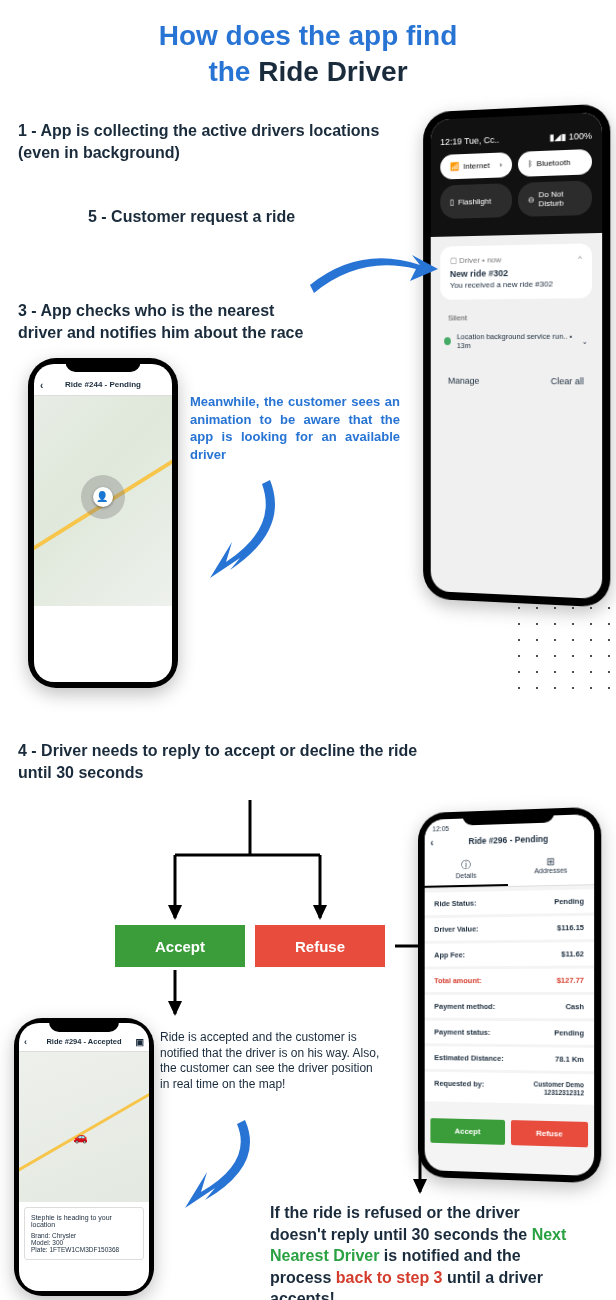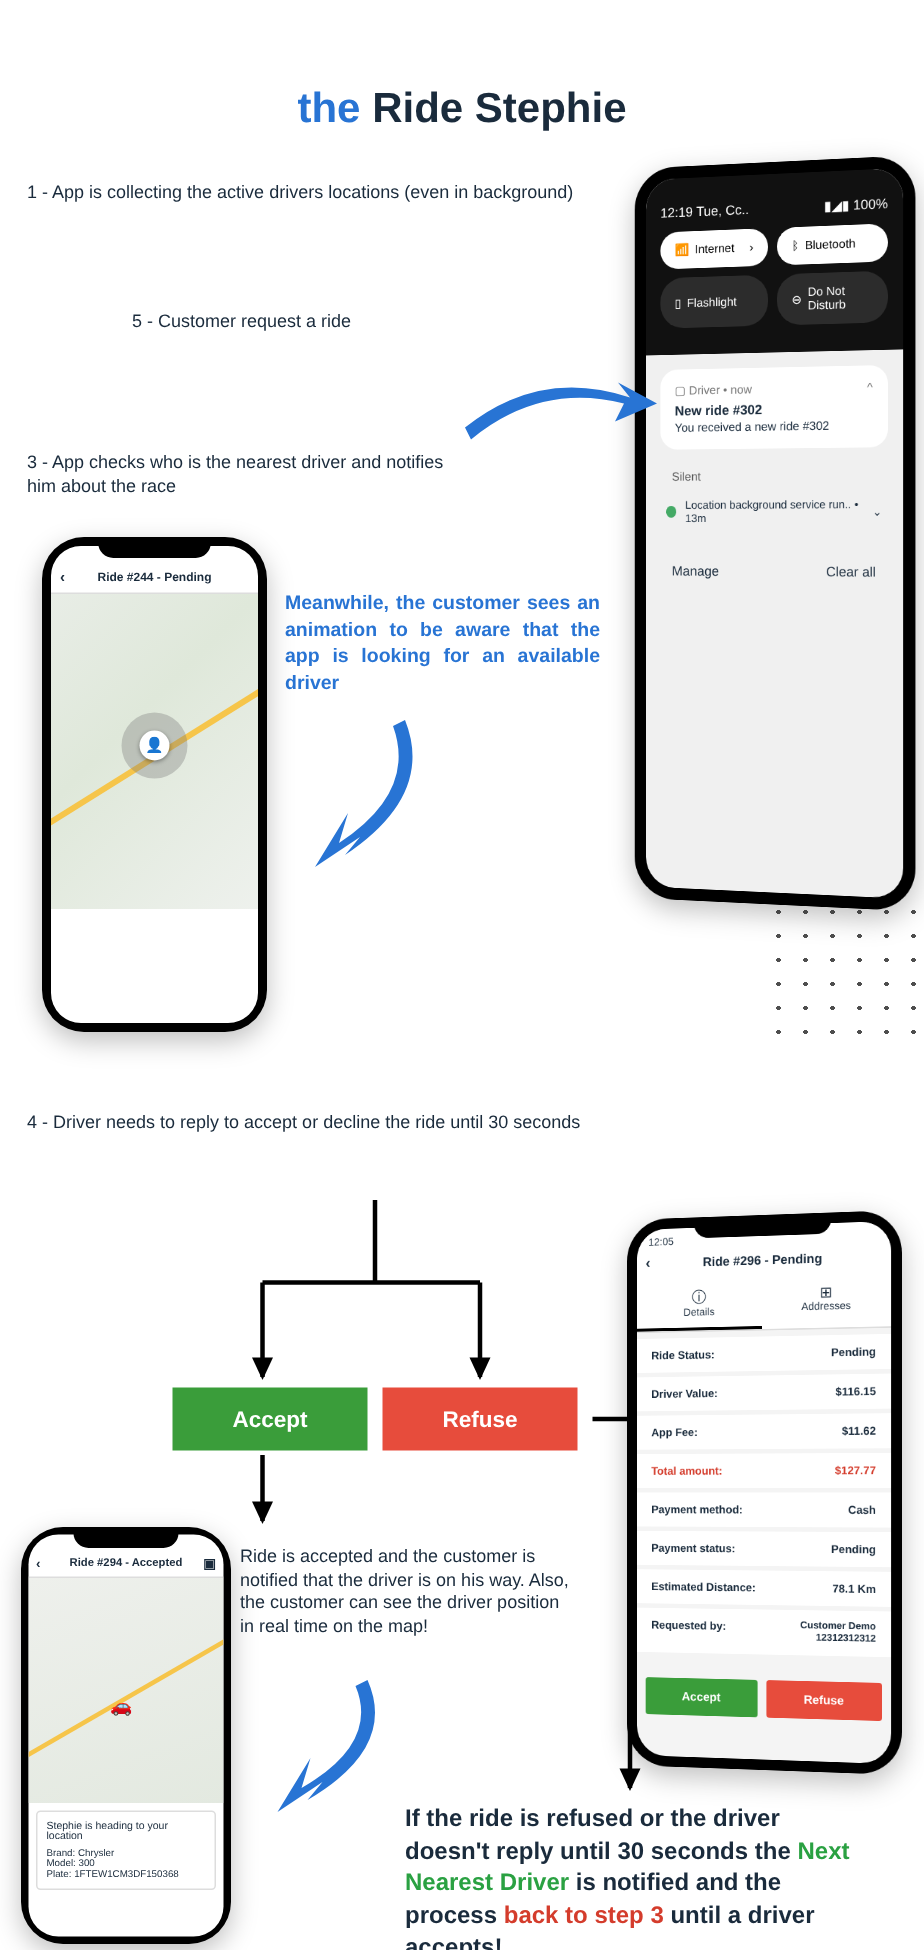--- a/index.html
+++ b/index.html
@@ -1,20 +1,20 @@
 <!DOCTYPE html>
 <html><head>
 <meta charset="utf-8">
 <style>
 * { box-sizing: border-box; margin: 0; padding: 0; }
 body { font-family: Arial, Helvetica, sans-serif; width: 616px; height: 1300px; background: #fff; position: relative; color: #1a2b3c; }
 .title { text-align: center; font-weight: 900; font-size: 28px; line-height: 1.3; padding: 18px 20px 10px; }
 .title-blue { color: #2874d4; }
 .title-dark { color: #1a2b3c; }
-.step { font-weight: 400; font-size: 12px; color: #1a2b3c; line-height: 1.35; position: absolute; }
+.step { font-weight: 700; font-size: 16px; color: #1a2b3c; line-height: 1.35; position: absolute; }
 .step1 { left: 18px; top: 120px; width: 380px; }
 .step2 { left: 88px; top: 206px; }
 .step3 { left: 18px; top: 255px; width: 300px; margin-top: 45px; }
 .note-blue { color: #2874d4; font-weight: 900; font-size: 13px; line-height: 1.35; position: absolute; left: 190px; top: 393px; width: 210px; text-align: justify; }
 .step4 { left: 18px; top: 740px; width: 400px; }
 .btn { display: inline-flex; align-items: center; justify-content: center; color: #fff; font-weight: 700; font-size: 15px; height: 42px; width: 130px; position: absolute; }
 .btn-accept { background: #3a9d3a; left: 115px; top: 925px; }
 .btn-refuse { background: #e74c3c; left: 255px; top: 925px; }
 .note2 { position: absolute; left: 160px; top: 1030px; width: 220px; font-weight: 400; font-size: 12px; line-height: 1.3; }
 .note3 { position: absolute; left: 270px; top: 1202px; width: 300px; font-weight: 900; font-size: 16px; text-align: left; line-height: 1.35; }
@@ -94,23 +94,23 @@
 
 .dots { position:absolute; left:510px; top:600px; width:110px; height:90px; background-image: radial-gradient(#222 1.5px, transparent 1.5px); background-size: 18px 16px; opacity:.8; }
 
 
 .flow-svg { position:absolute; left:0; top:0; pointer-events:none; }
 </style>
 </head>
 <body>
 
 <div class="title">
-  <br>
+  <span class="title-blue">How does the app find</span><br>
   <span class="title-blue">the</span>
-  <span class="title-dark">Ride Stephie</span>
+  <span class="title-dark">Ride Driver</span>
 </div>
 
 <div class="step step1">1 - App is collecting the active drivers locations (even in background)</div>
 <div class="step step2">5 - Customer request a ride</div>
 <div class="step step3">3 - App checks who is the nearest driver and notifies him about the race</div>
 <div class="note-blue">Meanwhile, the customer sees an animation to be aware that the app is looking for an available driver</div>
 <div class="step step4">4 - Driver needs to reply to accept or decline the ride until 30 seconds</div>
 
 <div class="phone phoneA">
   <div class="phone-inner">

